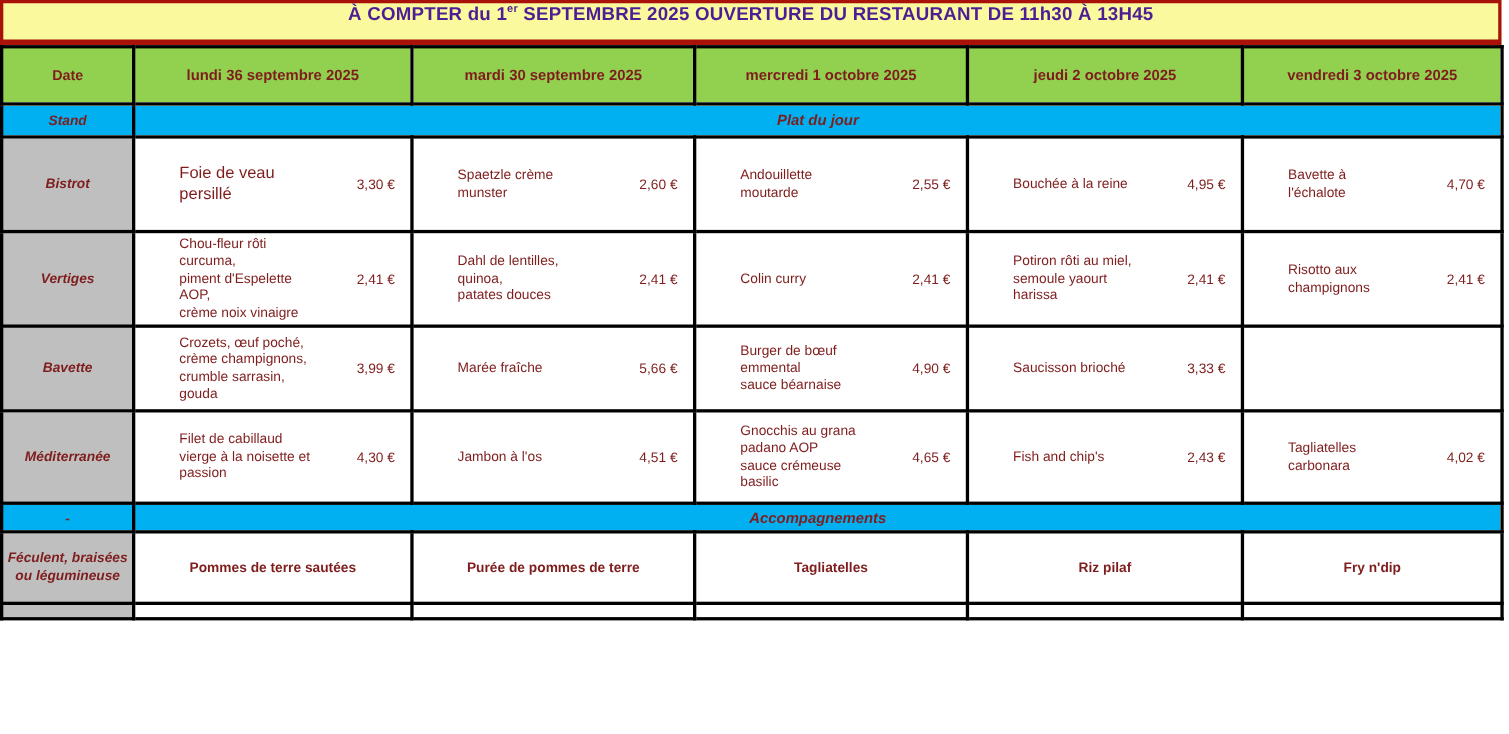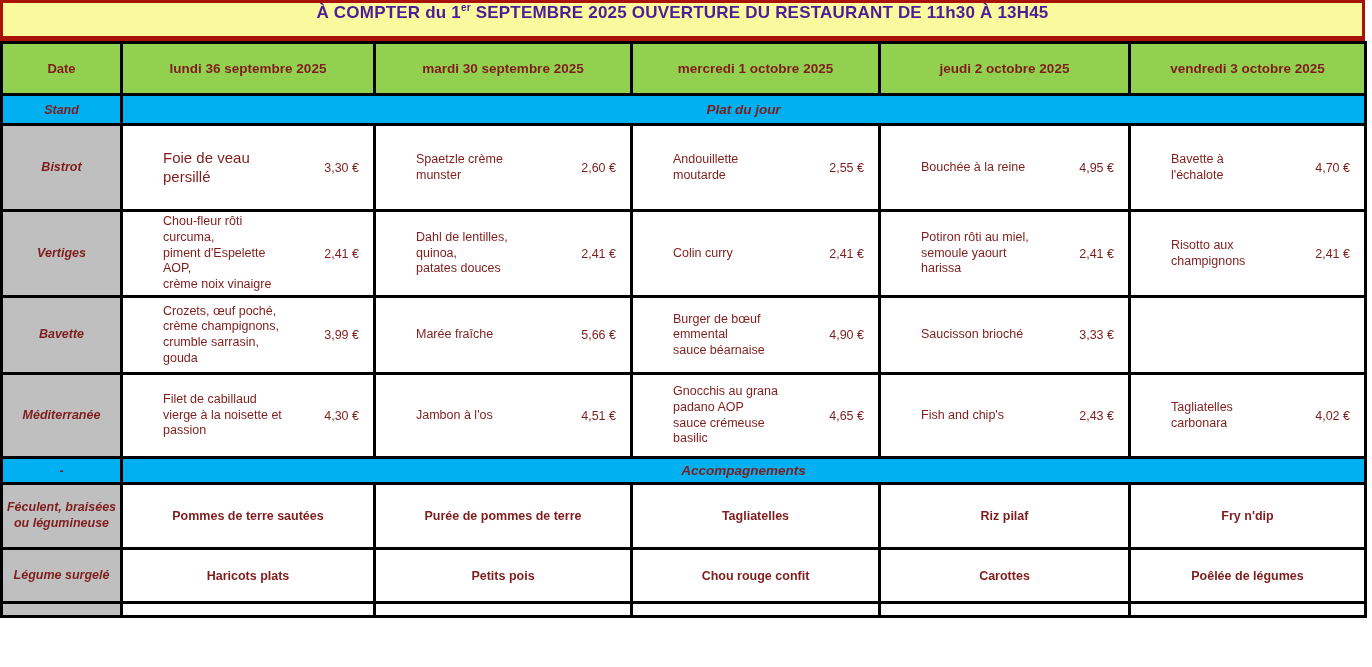--- a/index.html
+++ b/index.html
@@ -287,28 +287,20 @@
       <td class="row-label">Féculent, braisées
 ou légumineuse</td>
       <td class="simple-cell">Pommes de terre sautées</td>
       <td class="simple-cell">Purée de pommes de terre</td>
       <td class="simple-cell">Tagliatelles</td>
       <td class="simple-cell">Riz pilaf</td>
       <td class="simple-cell">Fry n'dip</td>
     </tr>
 
 
-    <tr class="r-surgele">
-      <td class="row-label">Légume surgelé</td>
-      <td class="simple-cell">Haricots plats</td>
-      <td class="simple-cell">Petits pois</td>
-      <td class="simple-cell">Chou rouge confit</td>
-      <td class="simple-cell">Carottes</td>
-      <td class="simple-cell">Poêlée de légumes</td>
-    </tr>
 
     <tr class="r-partial">
       <td class="row-label"></td>
       <td class="simple-cell"></td>
       <td class="simple-cell"></td>
       <td class="simple-cell"></td>
       <td class="simple-cell"></td>
       <td class="simple-cell"></td>
     </tr>
   </tbody>

